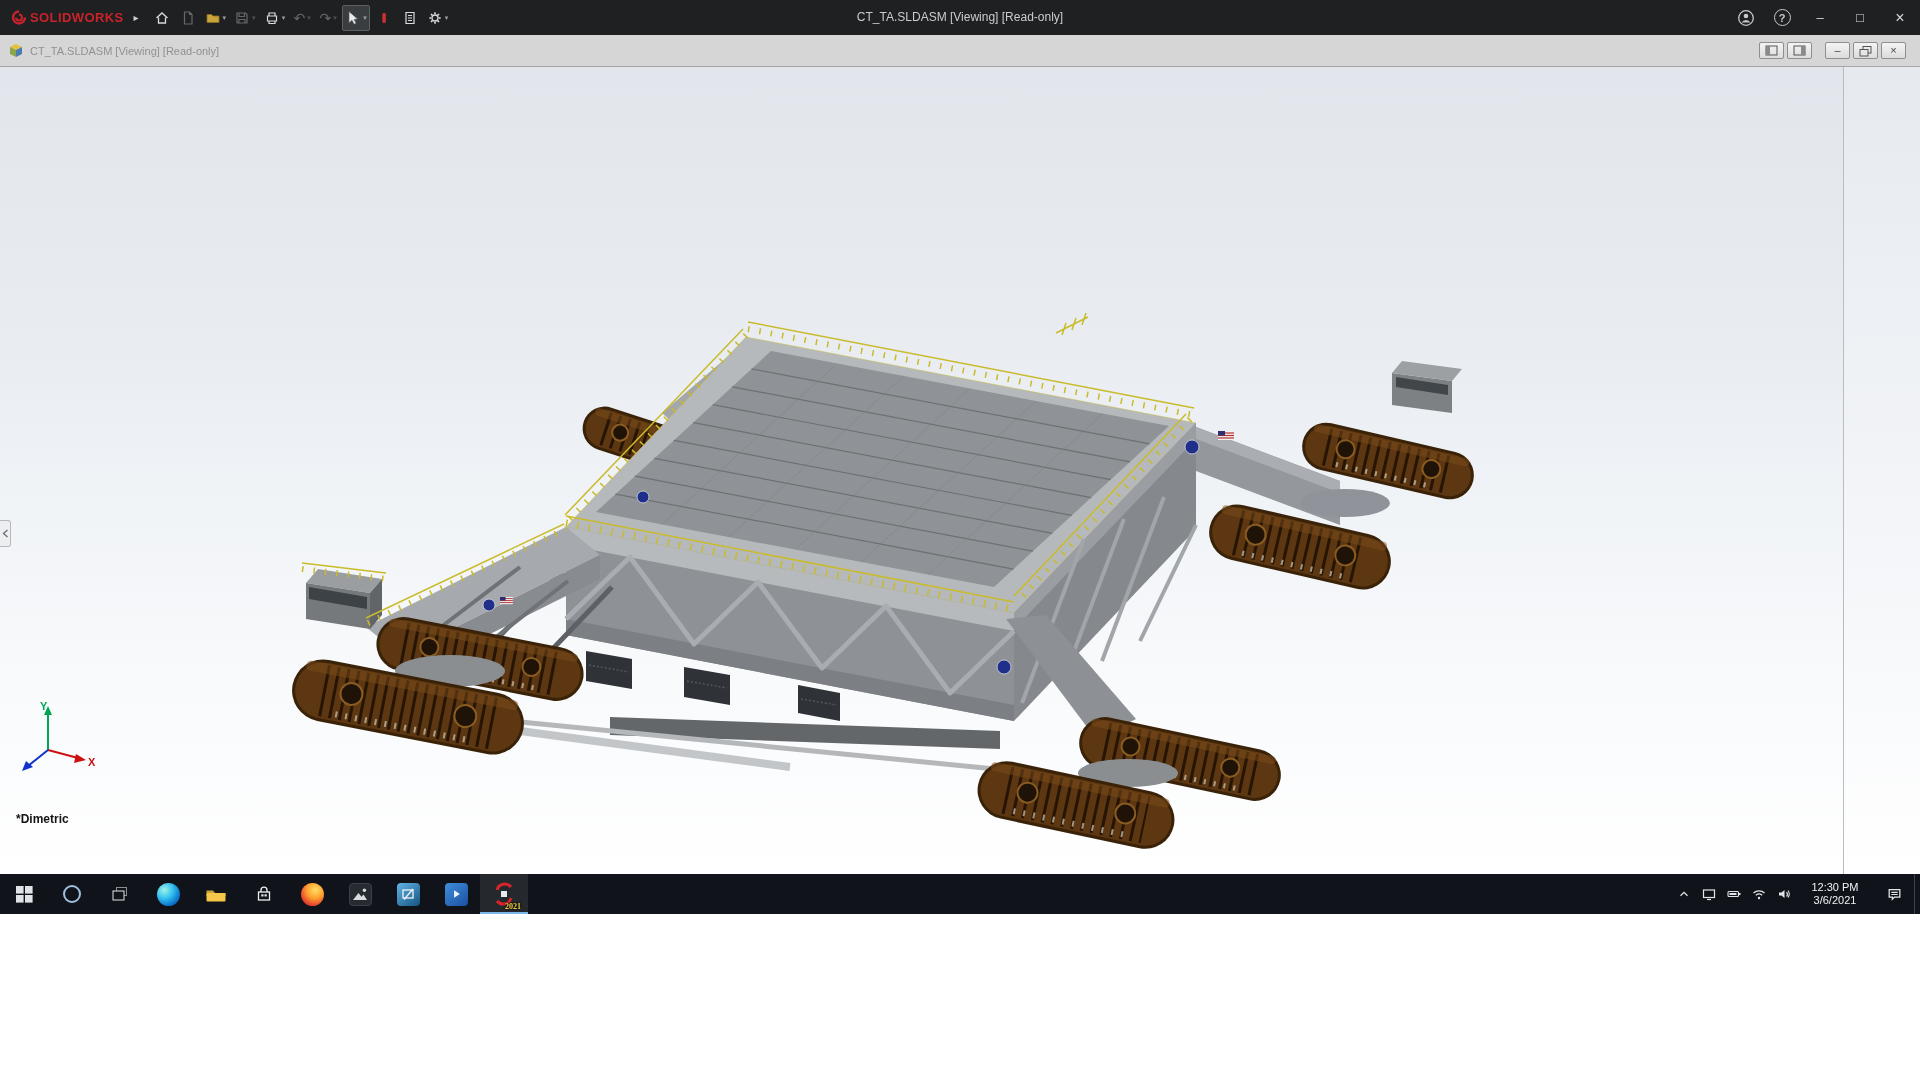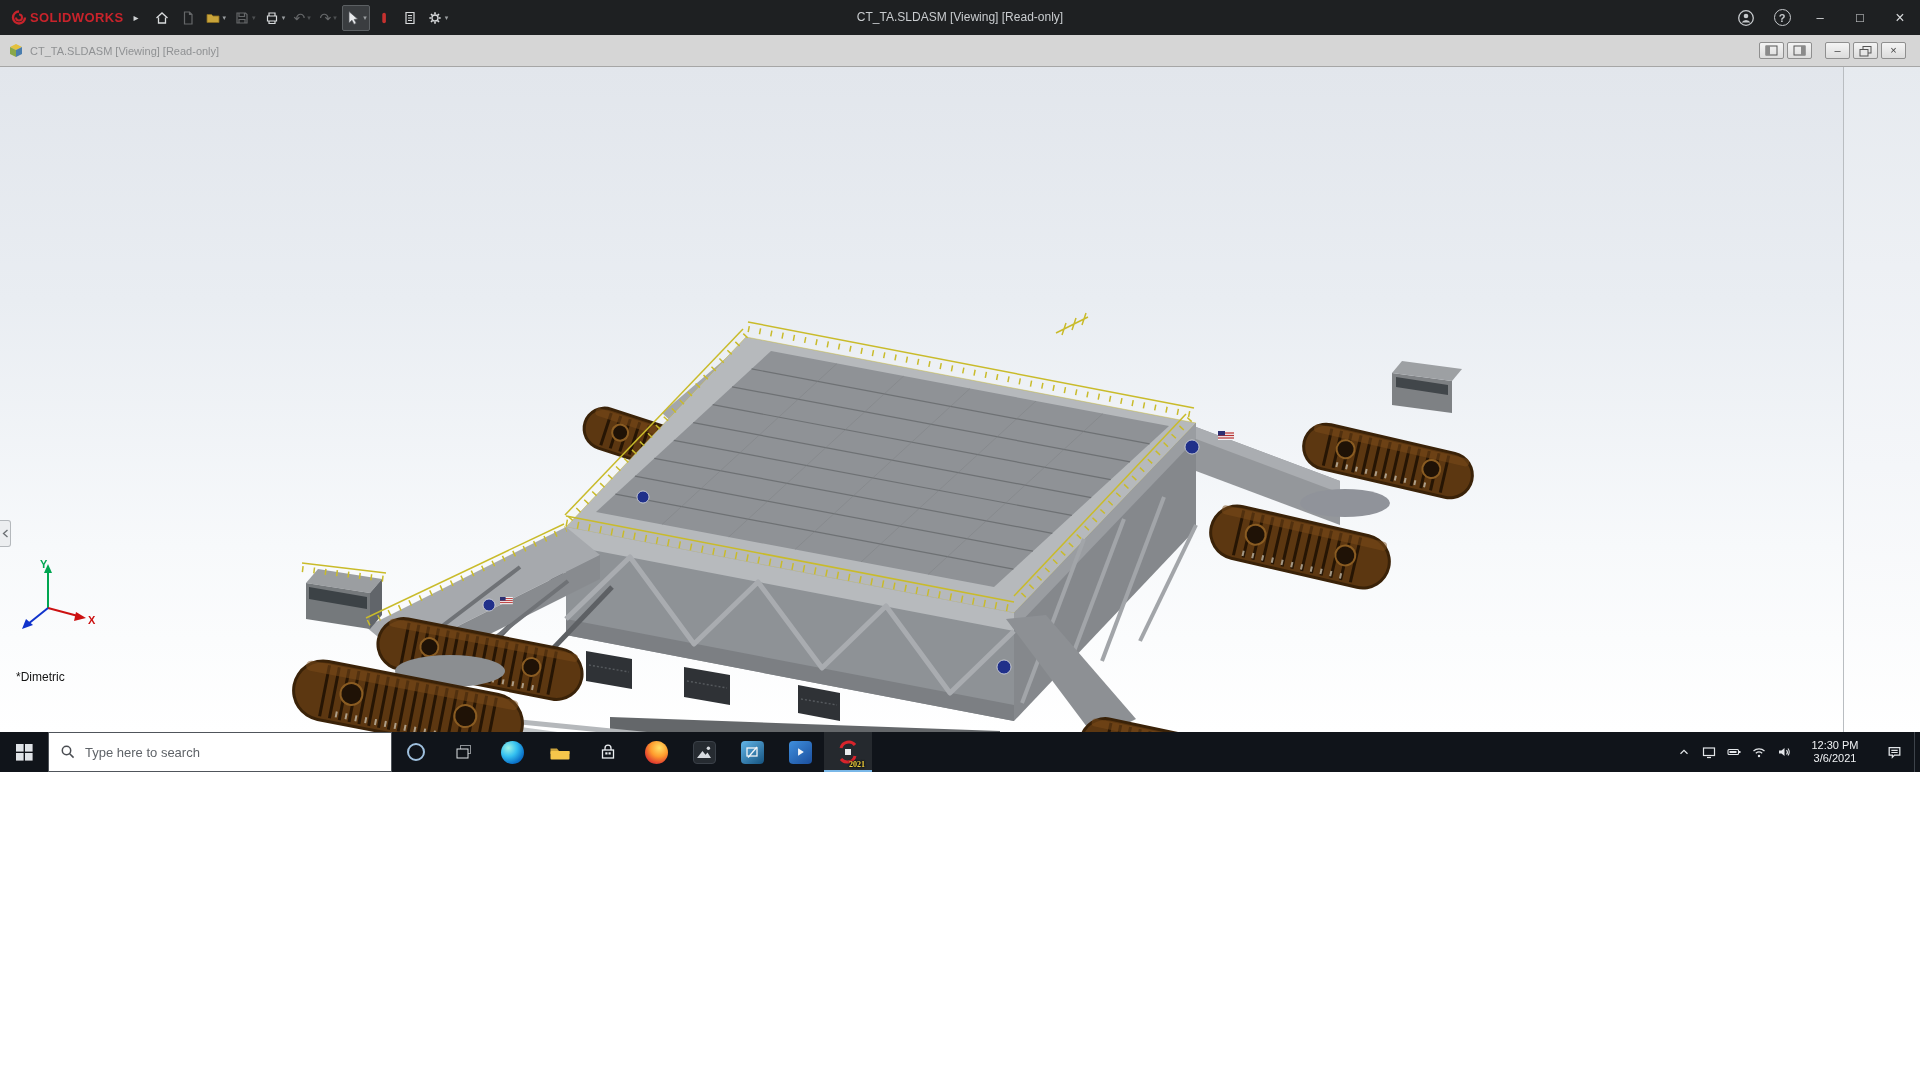--- a/index.html
+++ b/index.html
@@ -1,18 +1,18 @@
 <!DOCTYPE html>
 <html><head>
 <meta charset="utf-8">
 <style>
   * { box-sizing: border-box; margin: 0; padding: 0; }
   html, body { width: 1920px; height: 1080px; overflow: hidden; background: #fff;
     font-family: "Liberation Sans", sans-serif; user-select: none; }
-  #app { position: relative; width: 1920px; height: 772px; }
+  #app { position: relative; width: 1920px; height: 914px; }
 
   
   .titlebar { position: absolute; top: 0; left: 0; right: 0; height: 35px;
     background: #1e2022; display: flex; align-items: center; color: #d6d8da; z-index: 10; }
   .tb-left { display: flex; align-items: center; height: 100%; padding-left: 10px; z-index: 2; }
   .sw-logo { display: flex; align-items: center; gap: 3px; margin-right: 6px; }
   .logo-text { color: #c8232b; font-weight: bold; font-size: 13px; letter-spacing: .4px; }
   .flyout { color: #cfd2d4; font-size: 10px; margin: 0 10px 0 4px; }
   .tbtn { height: 26px; min-width: 24px; padding: 0 2px; display: flex; align-items: center;
     justify-content: center; margin: 0 1px; border: 1px solid transparent; border-radius: 2px; }
@@ -44,21 +44,21 @@
   .viewport { position: absolute; top: 67px; left: 0; right: 0; bottom: 40px;
     background: linear-gradient(180deg, #e2e6ec 0%, #e9edf2 35%, #f7f9fb 72%, #ffffff 100%);
     overflow: hidden; }
   .model { position: absolute; top: 0; left: 0; }
   .right-strip { position: absolute; top: 0; right: 0; bottom: 0; width: 77px;
     border-left: 1px solid #b9bdc1; background: linear-gradient(180deg, #e6eaef 0%, #f4f6f9 60%, #ffffff 100%); }
   .left-tab { position: absolute; left: 0; top: 453px; width: 11px; height: 27px;
     background: #eceef0; border: 1px solid #b4b8bc; border-left: none; border-radius: 0 3px 3px 0;
     display: flex; align-items: center; justify-content: center; }
   .triad { position: absolute; left: 14px; bottom: 84px; }
-  .view-label { position: absolute; left: 16px; bottom: 48px; font-size: 12px; font-weight: normal; color: #141414; }
+  .view-label { position: absolute; left: 16px; bottom: 48px; font-size: 12px; font-weight: bold; color: #141414; }
 
   
   .taskbar { position: absolute; left: 0; right: 0; bottom: 0; height: 40px; background: #10141a;
     display: flex; align-items: stretch; color: #e7eaed; z-index: 20; }
   .tk-start { width: 48px; display: flex; align-items: center; justify-content: center; }
   .tk-search { width: 344px; background: #ffffff; border: 1px solid #50555b; display: flex;
     align-items: center; gap: 9px; padding: 0 11px; }
   .tk-search input { flex: 1; border: none; outline: none; background: transparent;
     font-size: 13px; color: #333; font-family: inherit; }
   .tk-search input::placeholder { color: #5f6368; }
@@ -422,27 +422,20 @@
 
   <footer class="taskbar">
     <div class="tk-start">
       <svg width="17" height="17" viewBox="0 0 17 17">
         <rect x="0" y="0" width="7.6" height="7.6" fill="#dfe3e7"></rect>
         <rect x="9" y="0" width="7.6" height="7.6" fill="#dfe3e7"></rect>
         <rect x="0" y="9" width="7.6" height="7.6" fill="#dfe3e7"></rect>
         <rect x="9" y="9" width="7.6" height="7.6" fill="#dfe3e7"></rect>
       </svg>
     </div>
-    <div class="tk-search">
-      <svg width="16" height="16" viewBox="0 0 16 16">
-        <circle cx="6.5" cy="6.5" r="4.2" stroke="#4a4d52" stroke-width="1.5" fill="none"></circle>
-        <line x1="9.7" y1="9.7" x2="13.6" y2="13.6" stroke="#4a4d52" stroke-width="1.5"></line>
-      </svg>
-      <input class="search" type="text" placeholder="Type here to search" style="">
-    </div>
     <div class="tk-slot">
       <svg width="22" height="22" viewBox="0 0 22 22">
         <circle cx="11" cy="11" r="8" stroke="#9fc0de" stroke-width="2" fill="none"></circle>
       </svg>
     </div>
     <div class="tk-slot">
       <svg width="18" height="16" viewBox="0 0 18 16">
         <rect x="5.5" y="1.5" width="10" height="8" stroke="#dfe3e6" fill="none" opacity="0.6"></rect>
         <rect x="2" y="5" width="11" height="9" stroke="#dfe3e6" fill="#10141a"></rect>
       </svg>

